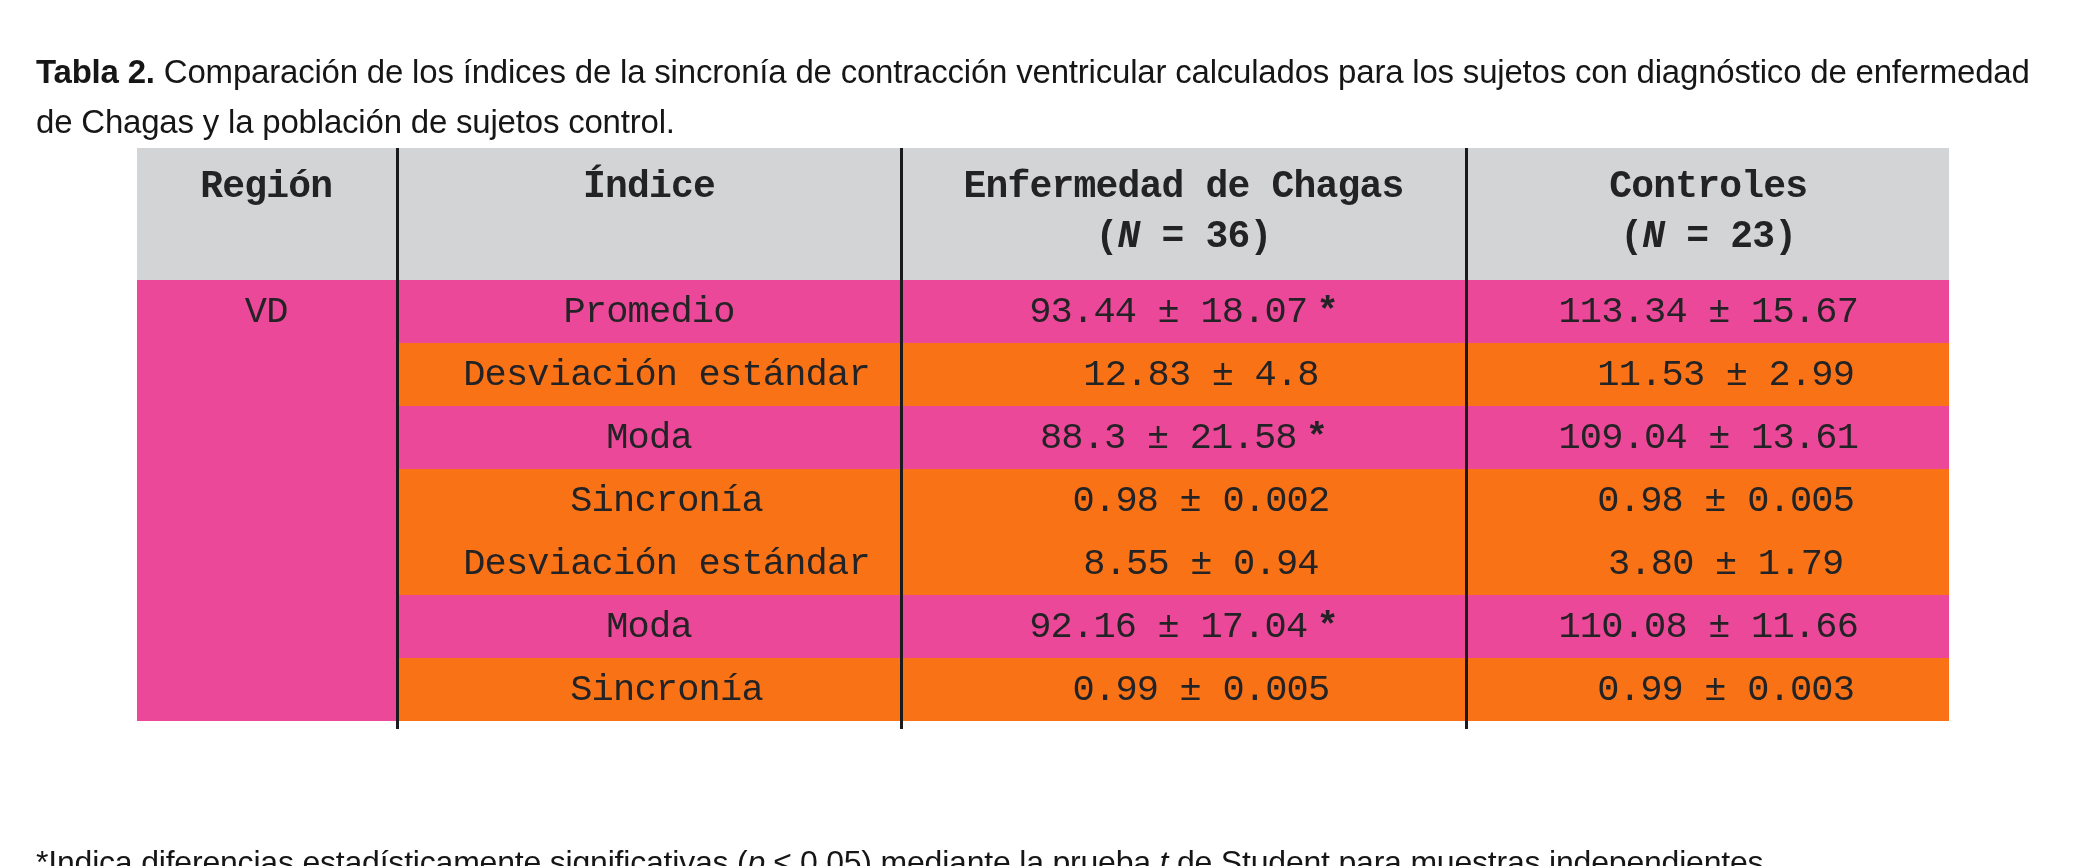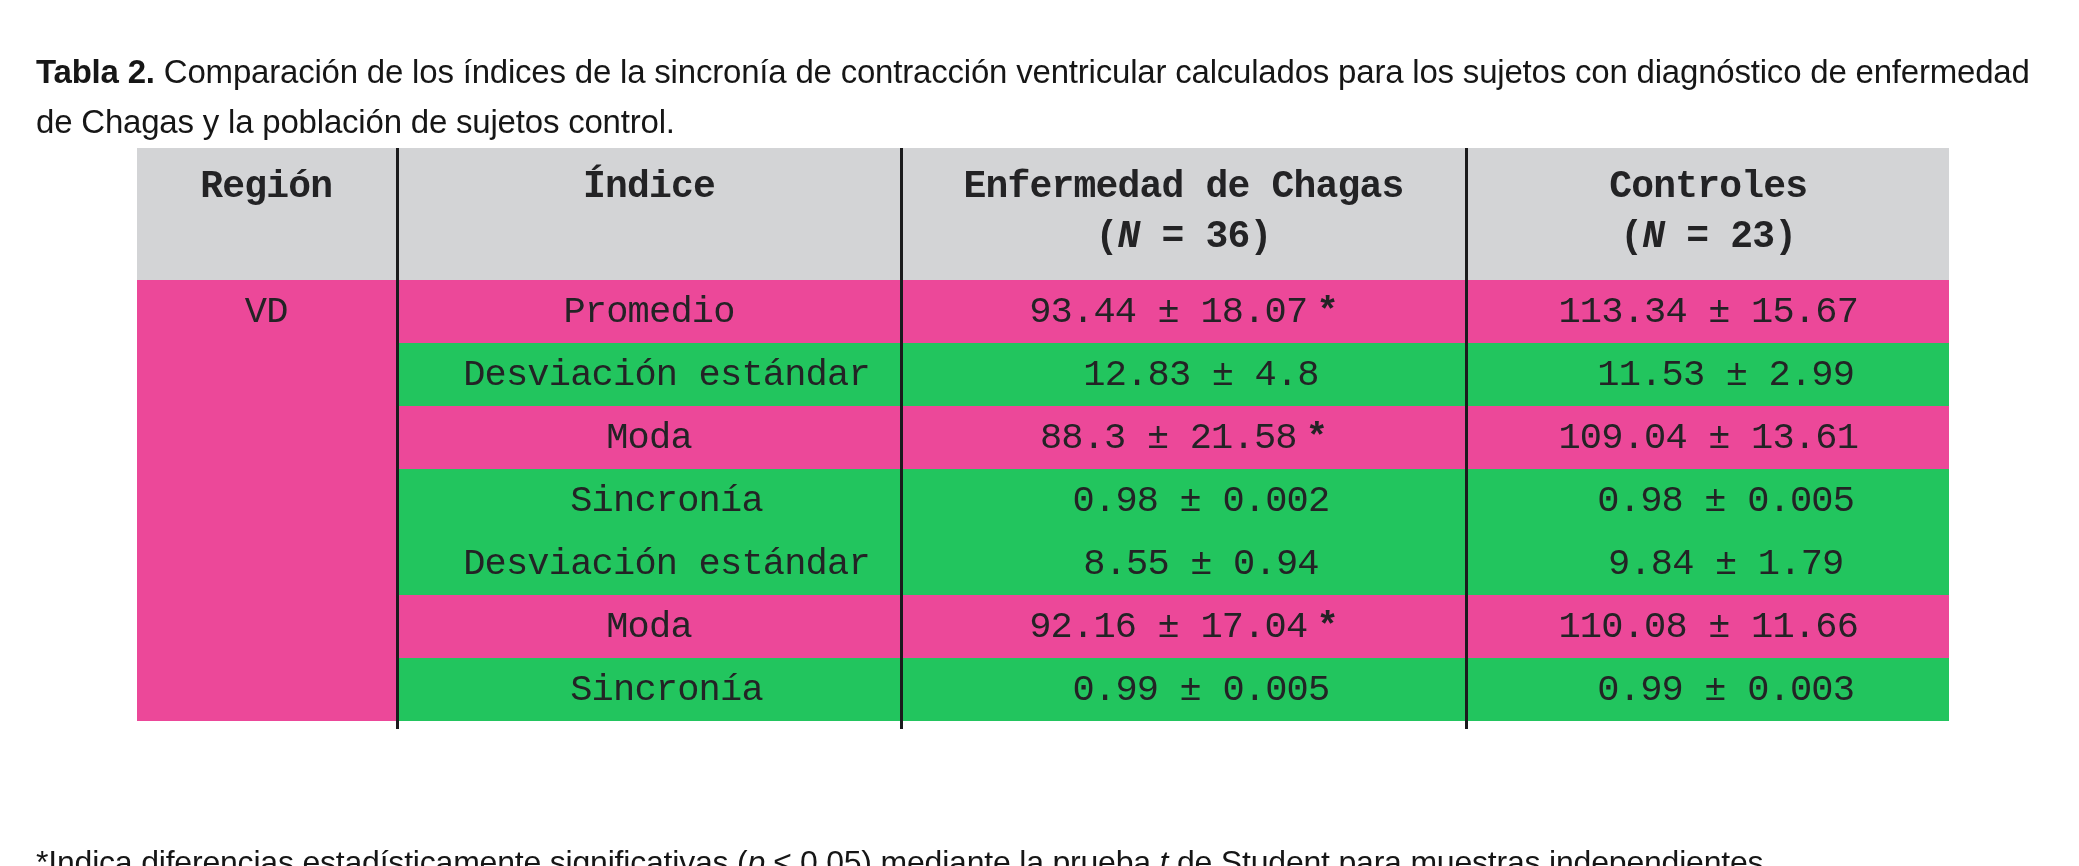--- a/index.html
+++ b/index.html
@@ -56,21 +56,21 @@
   }
   thead .it, tbody .it, .footnote .it { font-style: italic; }
 
   tbody td {
     height: 63px;
     font-size: 37px;
     font-weight: 400;
     vertical-align: middle;
     background: #ec4899;
   }
-  tbody tr.shaded td.band { background: #22c55e; padding-left: 35px; }
+  tbody tr.shaded td.band { background: #f97316; padding-left: 35px; }
 
   
   .vline { border-right: 3px solid #1b1b1d; }
 
   
   tr.section-top td { border-top: 5px solid #1b1b1d; }
 
   
   tr.spacer td { height: 8px; background: #ffffff; }
 
@@ -142,21 +142,21 @@
         <tr class="shaded">
           <td class="vline"></td>
           <td class="vline band">Sincronía</td>
           <td class="vline band"><span>0.98 ± 0.002</span><span class="star"></span></td>
           <td class="band">0.98 ± 0.005</td>
         </tr>
         <tr class="shaded">
           <td class="vline"></td>
           <td class="vline band">Desviación estándar</td>
           <td class="vline band"><span>8.55 ± 0.94</span><span class="star"></span></td>
-          <td class="band">9.84 ± 1.79</td>
+          <td class="band">3.80 ± 1.79</td>
         </tr>
         <tr>
           <td class="vline"></td>
           <td class="vline band">Moda</td>
           <td class="vline band"><span>92.16 ± 17.04</span><span class="star">*</span></td>
           <td class="band">110.08 ± 11.66</td>
         </tr>
         <tr class="shaded">
           <td class="vline"></td>
           <td class="vline band">Sincronía</td>

